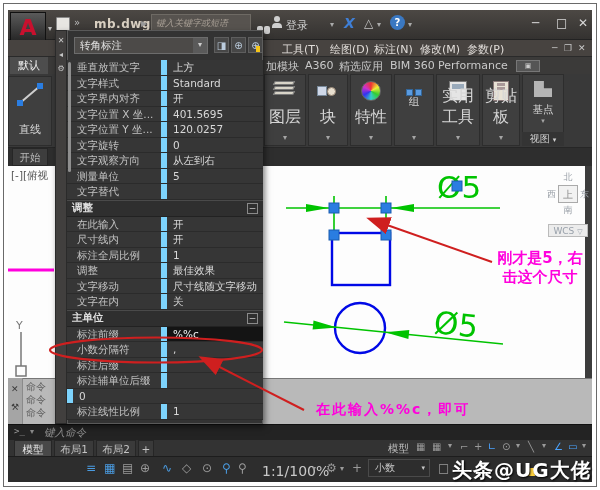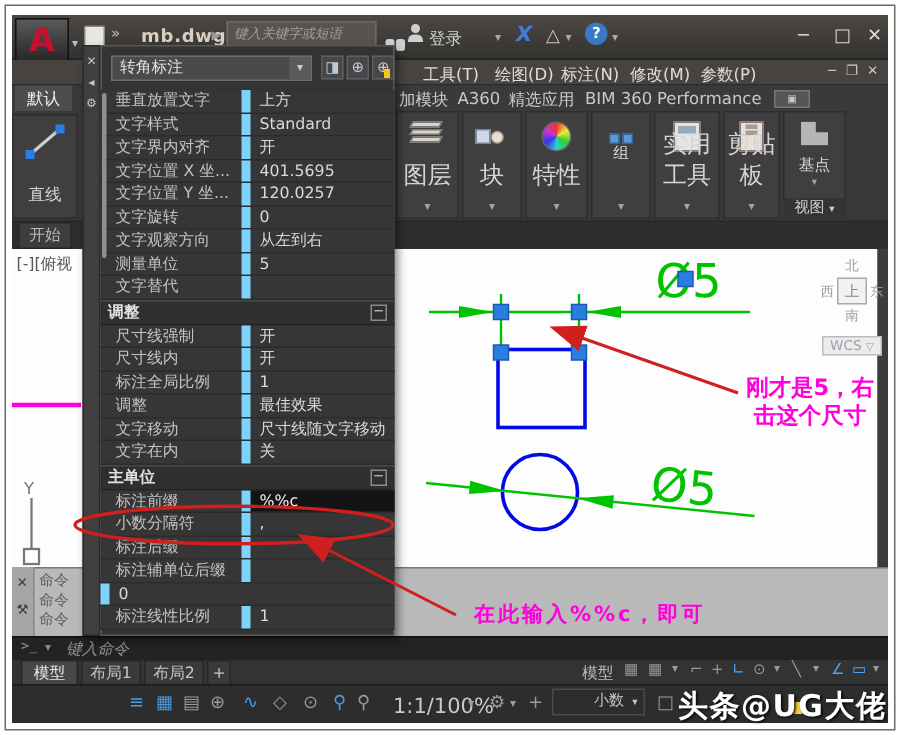--- a/index.html
+++ b/index.html
@@ -84,21 +84,21 @@
   .ltab{top:440px;height:16px;color:#c4c4c4;font-size:10.5px;text-align:center;line-height:16px;background:#3a3a3a;border:1px solid #262626;border-bottom:none}
   .ltab.active{background:#484848;color:#e8e8e8}
   .mlabel{left:388px;top:442px;color:#bbb;font-size:10.5px}
   .lic{top:441px;color:#9a9a9a;font-size:10px}
   .lic.blue{color:#4aa3ff}
   
   .statusbar{left:8px;top:456px;width:584px;height:26px;background:#2d2d2d;border-top:1px solid #1d1d1d}
   .sic{top:461px;color:#9a9a9a;font-size:12px}
   .sic.blue{color:#4a9be0}
   .scale{left:262px;top:463px;color:#c8c8c8;font-size:14px}
-  .precbox{left:368px;top:459px;width:62px;height:18px;border:1px solid #4a4a4a;color:#c8c8c8;font-size:10px;line-height:16px;padding-left:27px}
+  .precbox{left:368px;top:459px;width:62px;height:18px;border:1px solid #4a4a4a;color:#c8c8c8;font-size:10px;line-height:16px;padding-left:6px}
   .watermark{left:452px;top:457px;color:#fff;font-size:20px;font-weight:bold;letter-spacing:1px;text-shadow:1px 1px 2px #000;z-index:20}
   .wmdot{left:527px;top:468px;width:8px;height:8px;background:#ffd23e;z-index:19}
   
   .palette{left:55px;top:30px;width:208px;height:394px;z-index:40;box-shadow:2px 3px 6px rgba(0,0,0,.5)}
   .pstrip{left:55px;top:30px;width:12px;height:394px;background:#413f3e;border:1px solid #2a2a2a;z-index:41}
   .pstrip span{display:block;text-align:center;color:#c5c5c5;font-size:8px;margin-top:5px}
   .pmain{left:67px;top:30px;width:196px;height:394px;background:#333;border:1px solid #595959;z-index:41}
   .combo{left:74px;top:37px;width:134px;height:17px;background:#4c4a48;border:1px solid #6c6c6c;color:#e2e2e2;font-size:10.5px;line-height:15px;padding-left:5px;z-index:42}
   .combobtn{left:193px;top:38px;width:14px;height:15px;background:#5a5a5a;color:#ccc;font-size:8px;text-align:center;line-height:14px;z-index:43}
   .hicon{top:37px;width:15px;height:16px;background:#474747;border:1px solid #5e5e5e;color:#bcd;font-size:10px;text-align:center;line-height:15px;z-index:42}
@@ -387,21 +387,21 @@
     </div>
   <div class="prow">
       <span class="pl">文字替代</span>
       <span class="pv"></span>
     </div>
   <div class="psec">
       <span>调整</span>
       <span class="cbox">−</span>
     </div>
   <div class="prow">
-      <span class="pl">尺寸线强制</span>
+      <span class="pl">在此输入</span>
       <span class="pv">开</span>
     </div>
   <div class="prow">
       <span class="pl">尺寸线内</span>
       <span class="pv">开</span>
     </div>
   <div class="prow">
       <span class="pl">标注全局比例</span>
       <span class="pv">1</span>
     </div>

